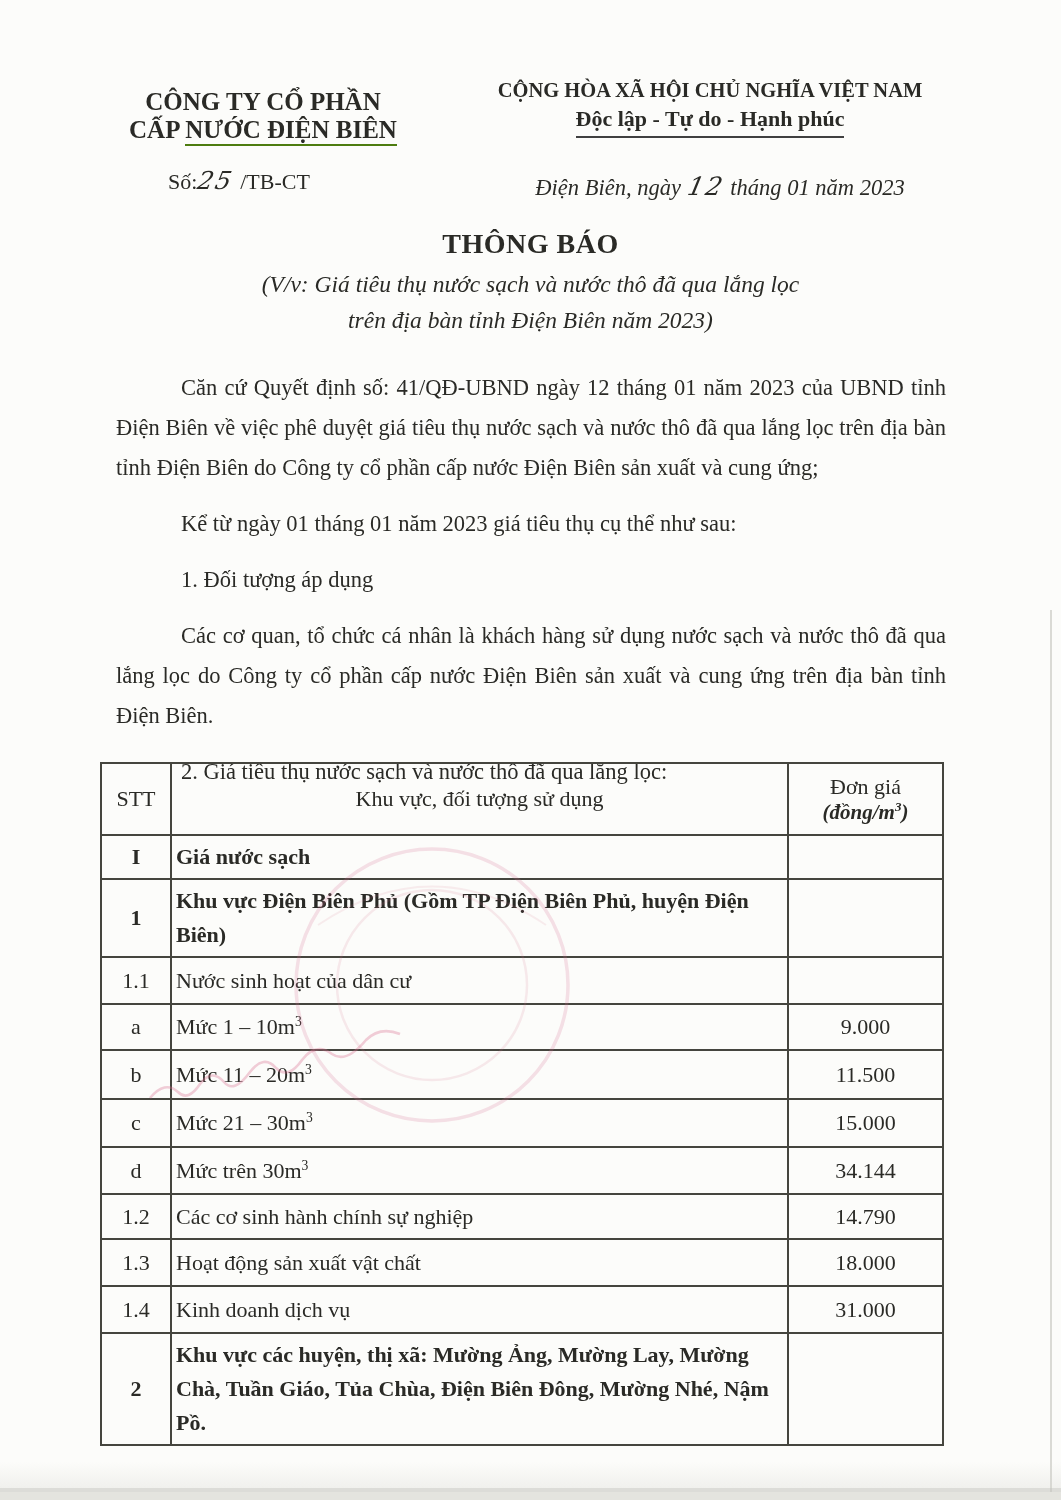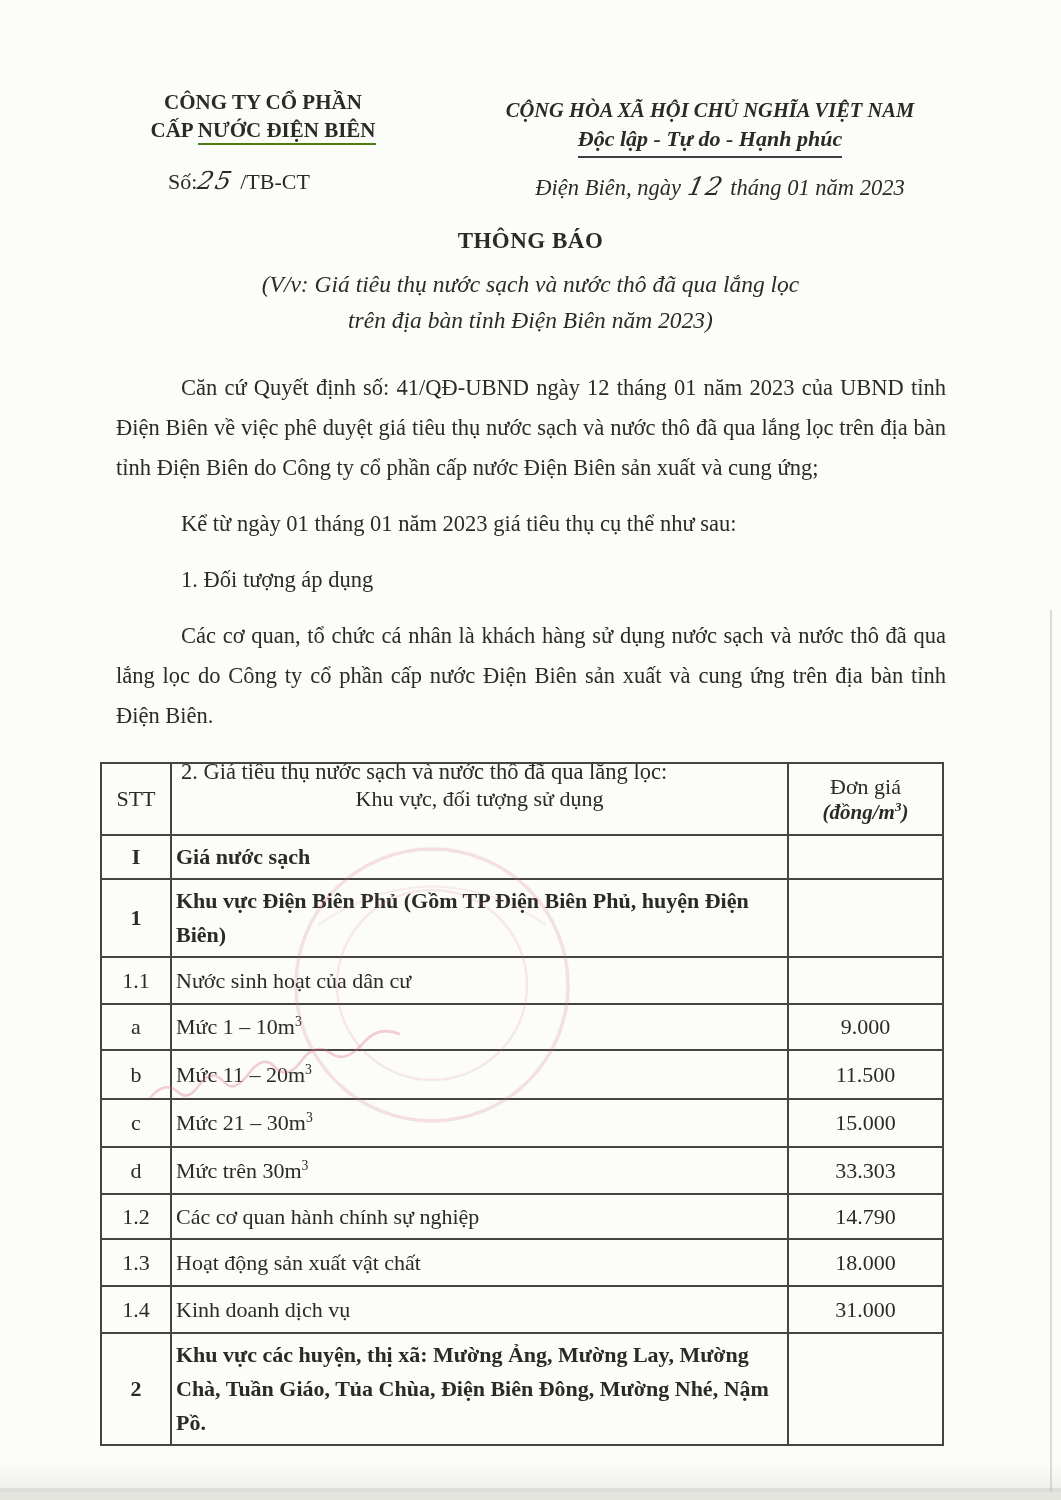--- a/index.html
+++ b/index.html
@@ -8,46 +8,46 @@
     width:1061px;height:1500px;
     margin:0 auto;
     background:#fcfcfa;
     font-family:"Liberation Serif","DejaVu Serif",serif;
     color:#2a2a26;
     overflow:hidden;
   }
   
   .org-block{
     position:absolute;left:118px;top:88px;width:290px;
-    text-align:center;font-weight:bold;font-size:21px;line-height:28px;
+    text-align:center;font-weight:bold;font-size:25px;line-height:28px;
   }
   .org-underline{border-bottom:2px solid #4d7c0f;padding-bottom:1px;}
   .doc-number{
     position:absolute;left:168px;top:166px;
     font-size:22px;font-weight:normal;
   }
   .national-block{
-    position:absolute;left:450px;top:96px;width:520px;
-    text-align:center;font-size:20.5px;line-height:28px;font-weight:bold;font-style:italic;
+    position:absolute;left:450px;top:76px;width:520px;
+    text-align:center;font-size:20.5px;line-height:28px;font-weight:bold;
   }
   .motto{font-size:22px;margin-top:1px;}
   .motto span{border-bottom:2px solid #404040;padding-bottom:3px;display:inline-block;}
   .date-line{
     position:absolute;left:450px;top:172px;width:540px;
     text-align:center;font-style:italic;font-weight:normal;font-size:22.5px;
   }
   .hand{
     font-family:"DejaVu Serif",serif;font-style:italic;
     display:inline-block;transform:skewX(-12deg);
     font-size:1.12em;letter-spacing:2px;padding:0 1px;
   }
   
   .title{
     position:absolute;left:0;top:228px;width:1061px;
-    text-align:center;font-weight:bold;font-size:23px;letter-spacing:.5px;
+    text-align:center;font-weight:bold;font-size:28px;letter-spacing:.5px;
   }
   .subtitle{
     position:absolute;left:0;top:266px;width:1061px;
     text-align:center;font-style:italic;font-size:23.5px;line-height:36px;
   }
   
   .body-text{
     position:absolute;left:100px;top:352px;width:862px;
     font-size:22.5px;line-height:40px;text-align:justify;
   }
@@ -163,25 +163,25 @@
           <td class="c-price">11.500</td>
         </tr>
         <tr style="height: 48px;">
           <td class="c-stt">c</td>
           <td class="c-label">Mức 21 – 30m<sup>3</sup></td>
           <td class="c-price">15.000</td>
         </tr>
         <tr style="height: 47px;">
           <td class="c-stt">d</td>
           <td class="c-label">Mức trên 30m<sup>3</sup></td>
-          <td class="c-price">33.303</td>
+          <td class="c-price">34.144</td>
         </tr>
         <tr style="height: 45px;">
           <td class="c-stt">1.2</td>
-          <td class="c-label">Các cơ quan hành chính sự nghiệp</td>
+          <td class="c-label">Các cơ sinh hành chính sự nghiệp</td>
           <td class="c-price">14.790</td>
         </tr>
         <tr style="height: 47px;">
           <td class="c-stt">1.3</td>
           <td class="c-label">Hoạt động sản xuất vật chất</td>
           <td class="c-price">18.000</td>
         </tr>
         <tr style="height: 47px;">
           <td class="c-stt">1.4</td>
           <td class="c-label">Kinh doanh dịch vụ</td>

